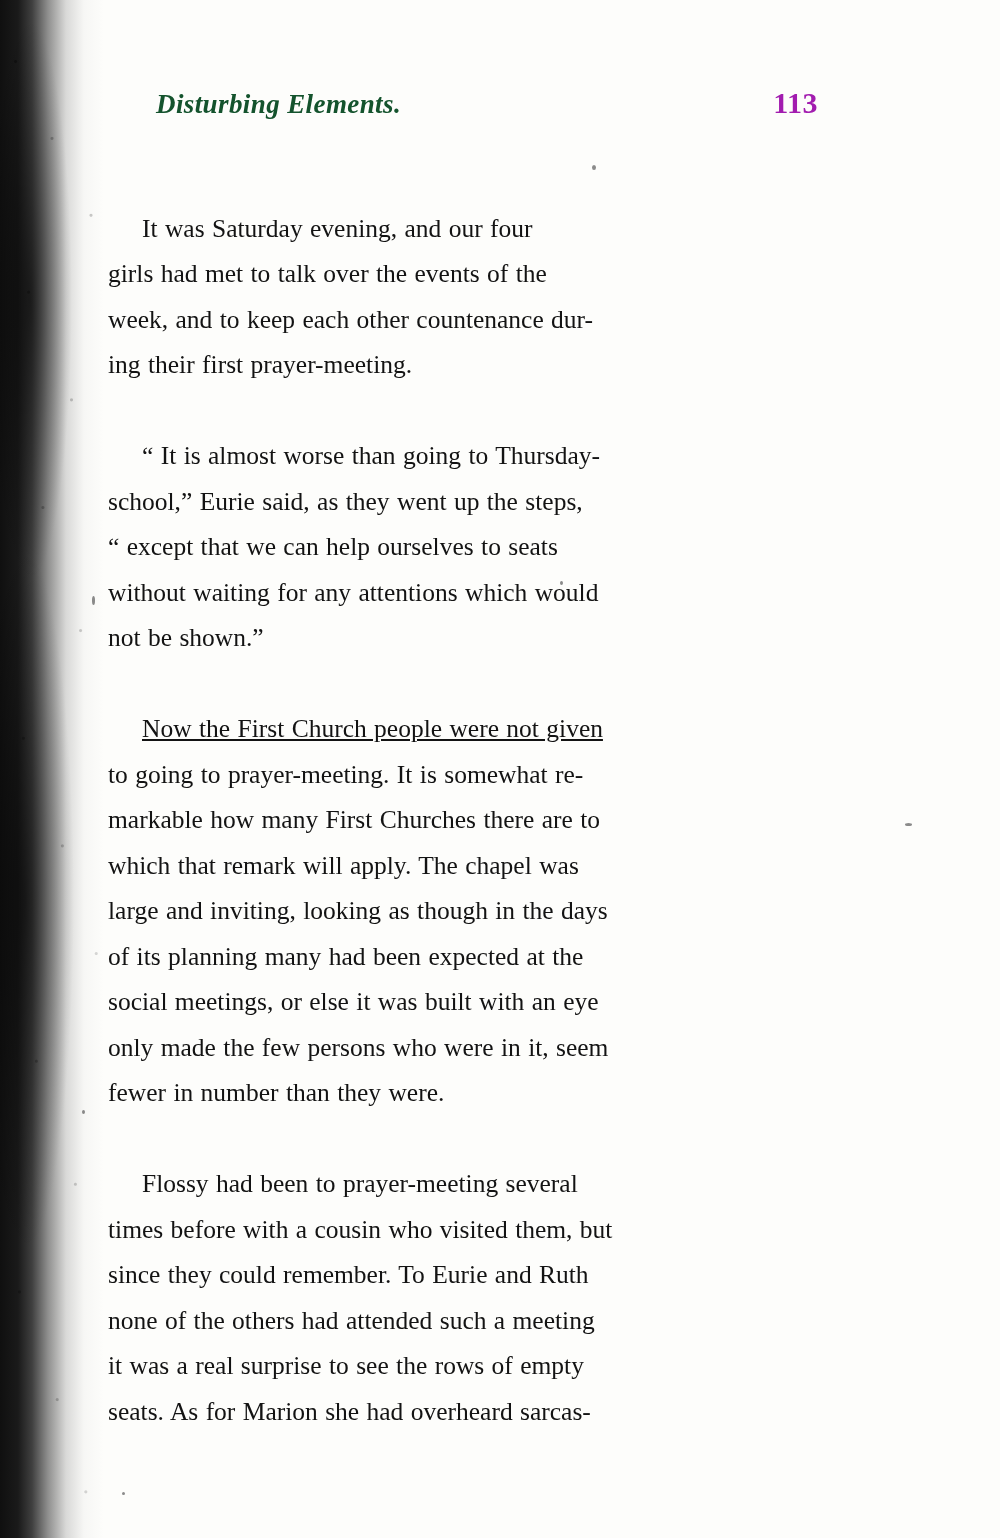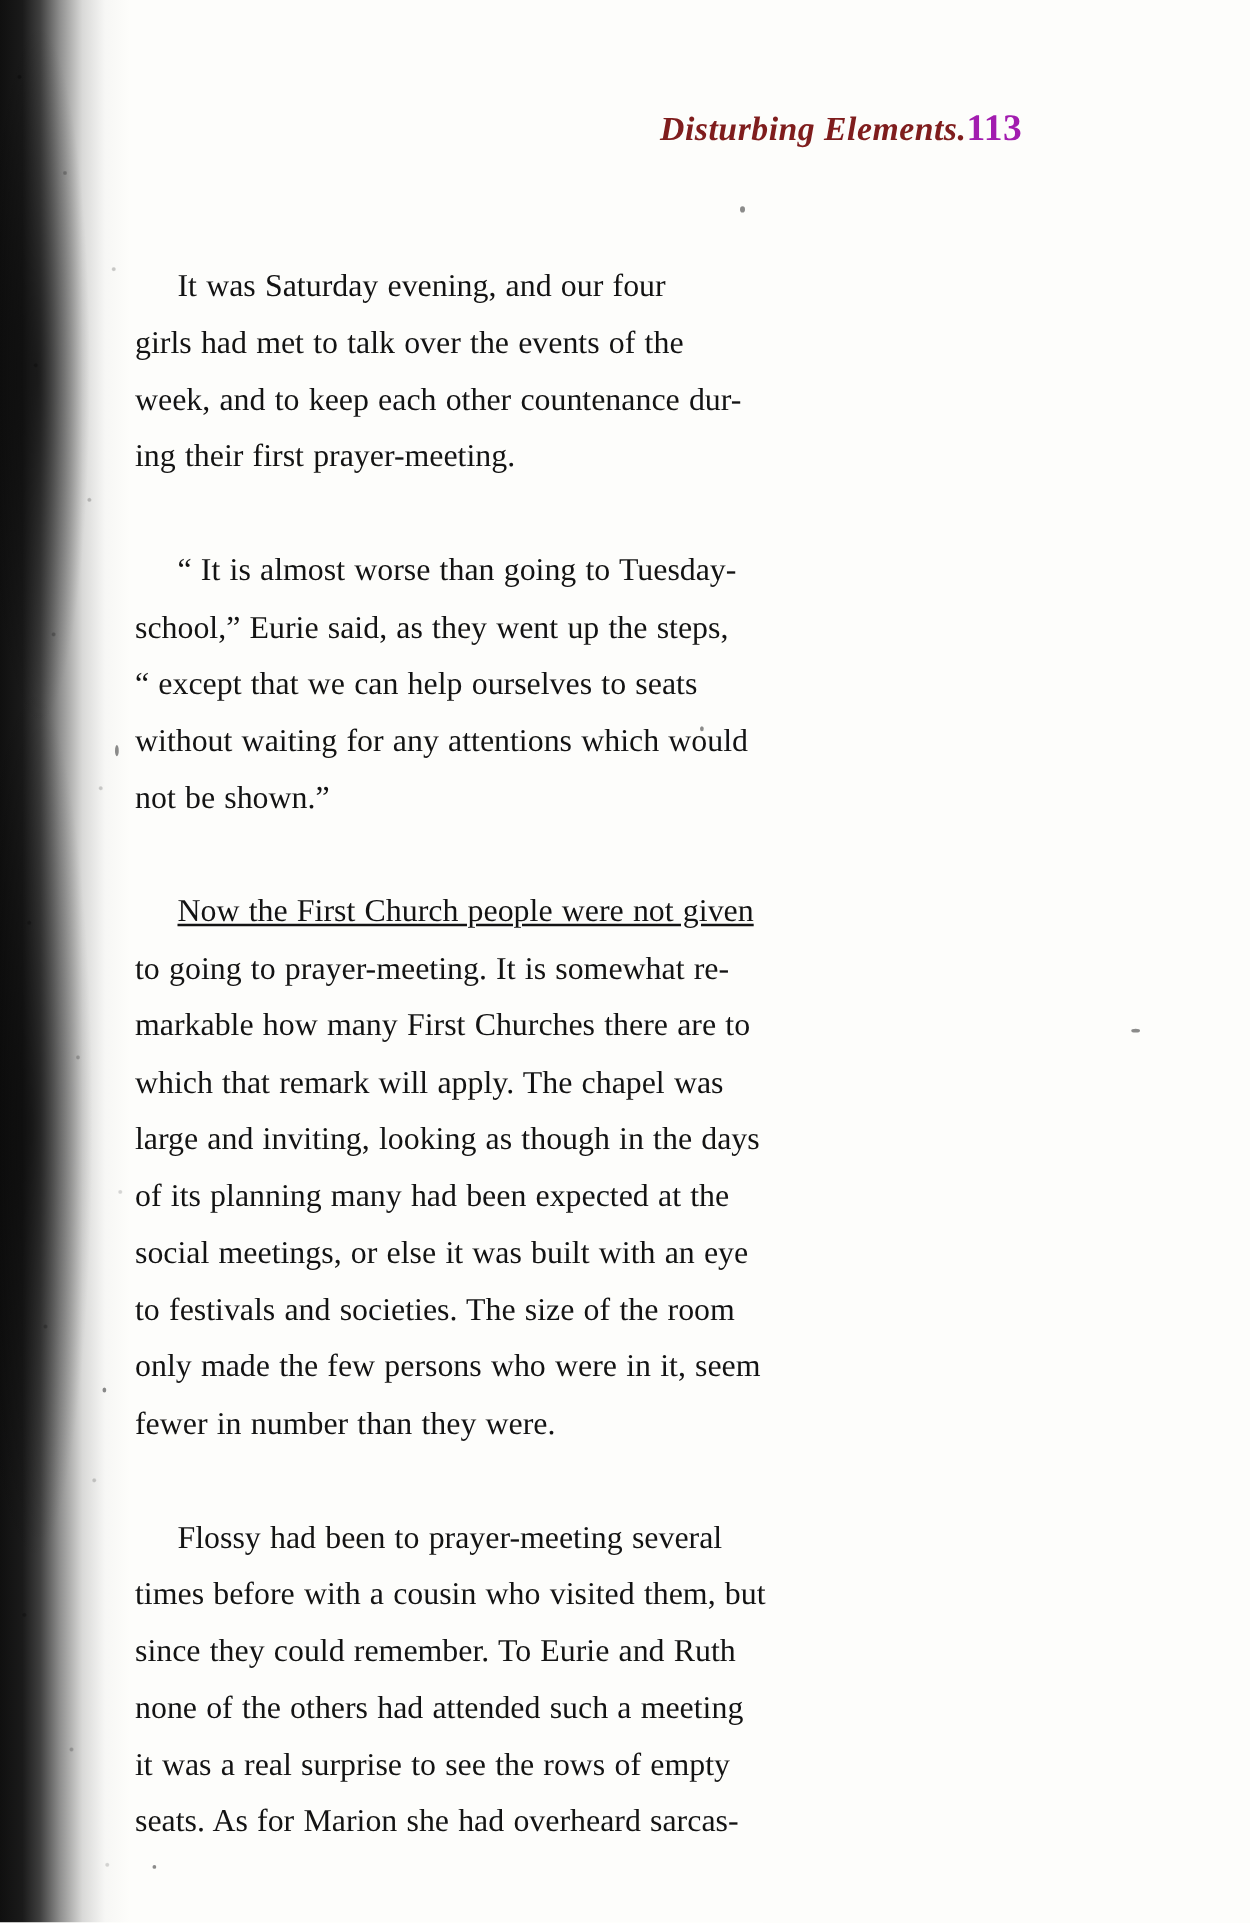--- a/index.html
+++ b/index.html
@@ -70,26 +70,26 @@
   #running-head {
     position: absolute;
     left: 108px;
     top: 86px;
     width: 710px;
     display: flex;
     align-items: baseline;
   }
   #head-title {
     flex: 1;
-    text-align: right;
+    text-align: left;
     font-style: italic;
     font-weight: 700;
     font-size: 27px;
     letter-spacing: 0.4px;
-    color: #7f1d1d;
+    color: #14532d;
     padding-left: 48px;
   }
   #page-number {
     font-weight: 700;
     font-size: 30px;
     color: #a21caf;
     letter-spacing: 0.5px;
   }
 
   
@@ -143,35 +143,34 @@
   </div>
 
   <div id="body-text">
       <p class="para indent">
         <span class="line" style="text-indent: 34px;">It was Saturday evening, and our four</span>
         <span class="line">girls had met to talk over the events of the</span>
         <span class="line">week, and to keep each other countenance dur-</span>
         <span class="line">ing their first prayer-meeting.</span>
       </p>
       <p class="para indent">
-        <span class="line" style="text-indent: 34px;">“ It is almost worse than going to Tuesday-</span>
+        <span class="line" style="text-indent: 34px;">“ It is almost worse than going to Thursday-</span>
         <span class="line">school,” Eurie said, as they went up the steps,</span>
         <span class="line">“ except that we can help ourselves to seats</span>
         <span class="line">without waiting for any attentions which would</span>
         <span class="line">not be shown.”</span>
       </p>
       <p class="para indent">
         <span class="line" style="text-indent: 34px; text-decoration: underline;">Now the First Church people were not given</span>
         <span class="line">to going to prayer-meeting.  It is somewhat re-</span>
         <span class="line">markable how many First Churches there are to</span>
         <span class="line">which that remark will apply.  The chapel was</span>
         <span class="line">large and inviting, looking as though in the days</span>
         <span class="line">of its planning many had been expected at the</span>
         <span class="line">social meetings, or else it was built with an eye</span>
-        <span class="line">to festivals and societies.  The size of the room</span>
         <span class="line">only made the few persons who were in it, seem</span>
         <span class="line">fewer in number than they were.</span>
       </p>
       <p class="para indent">
         <span class="line" style="text-indent: 34px;">Flossy had been to prayer-meeting several</span>
         <span class="line">times before with a cousin who visited them, but</span>
         <span class="line">since they could remember.  To Eurie and Ruth</span>
         <span class="line">none of the others had attended such a meeting</span>
         <span class="line">it was a real surprise to see the rows of empty</span>
         <span class="line">seats.  As for Marion she had overheard sarcas-</span>

